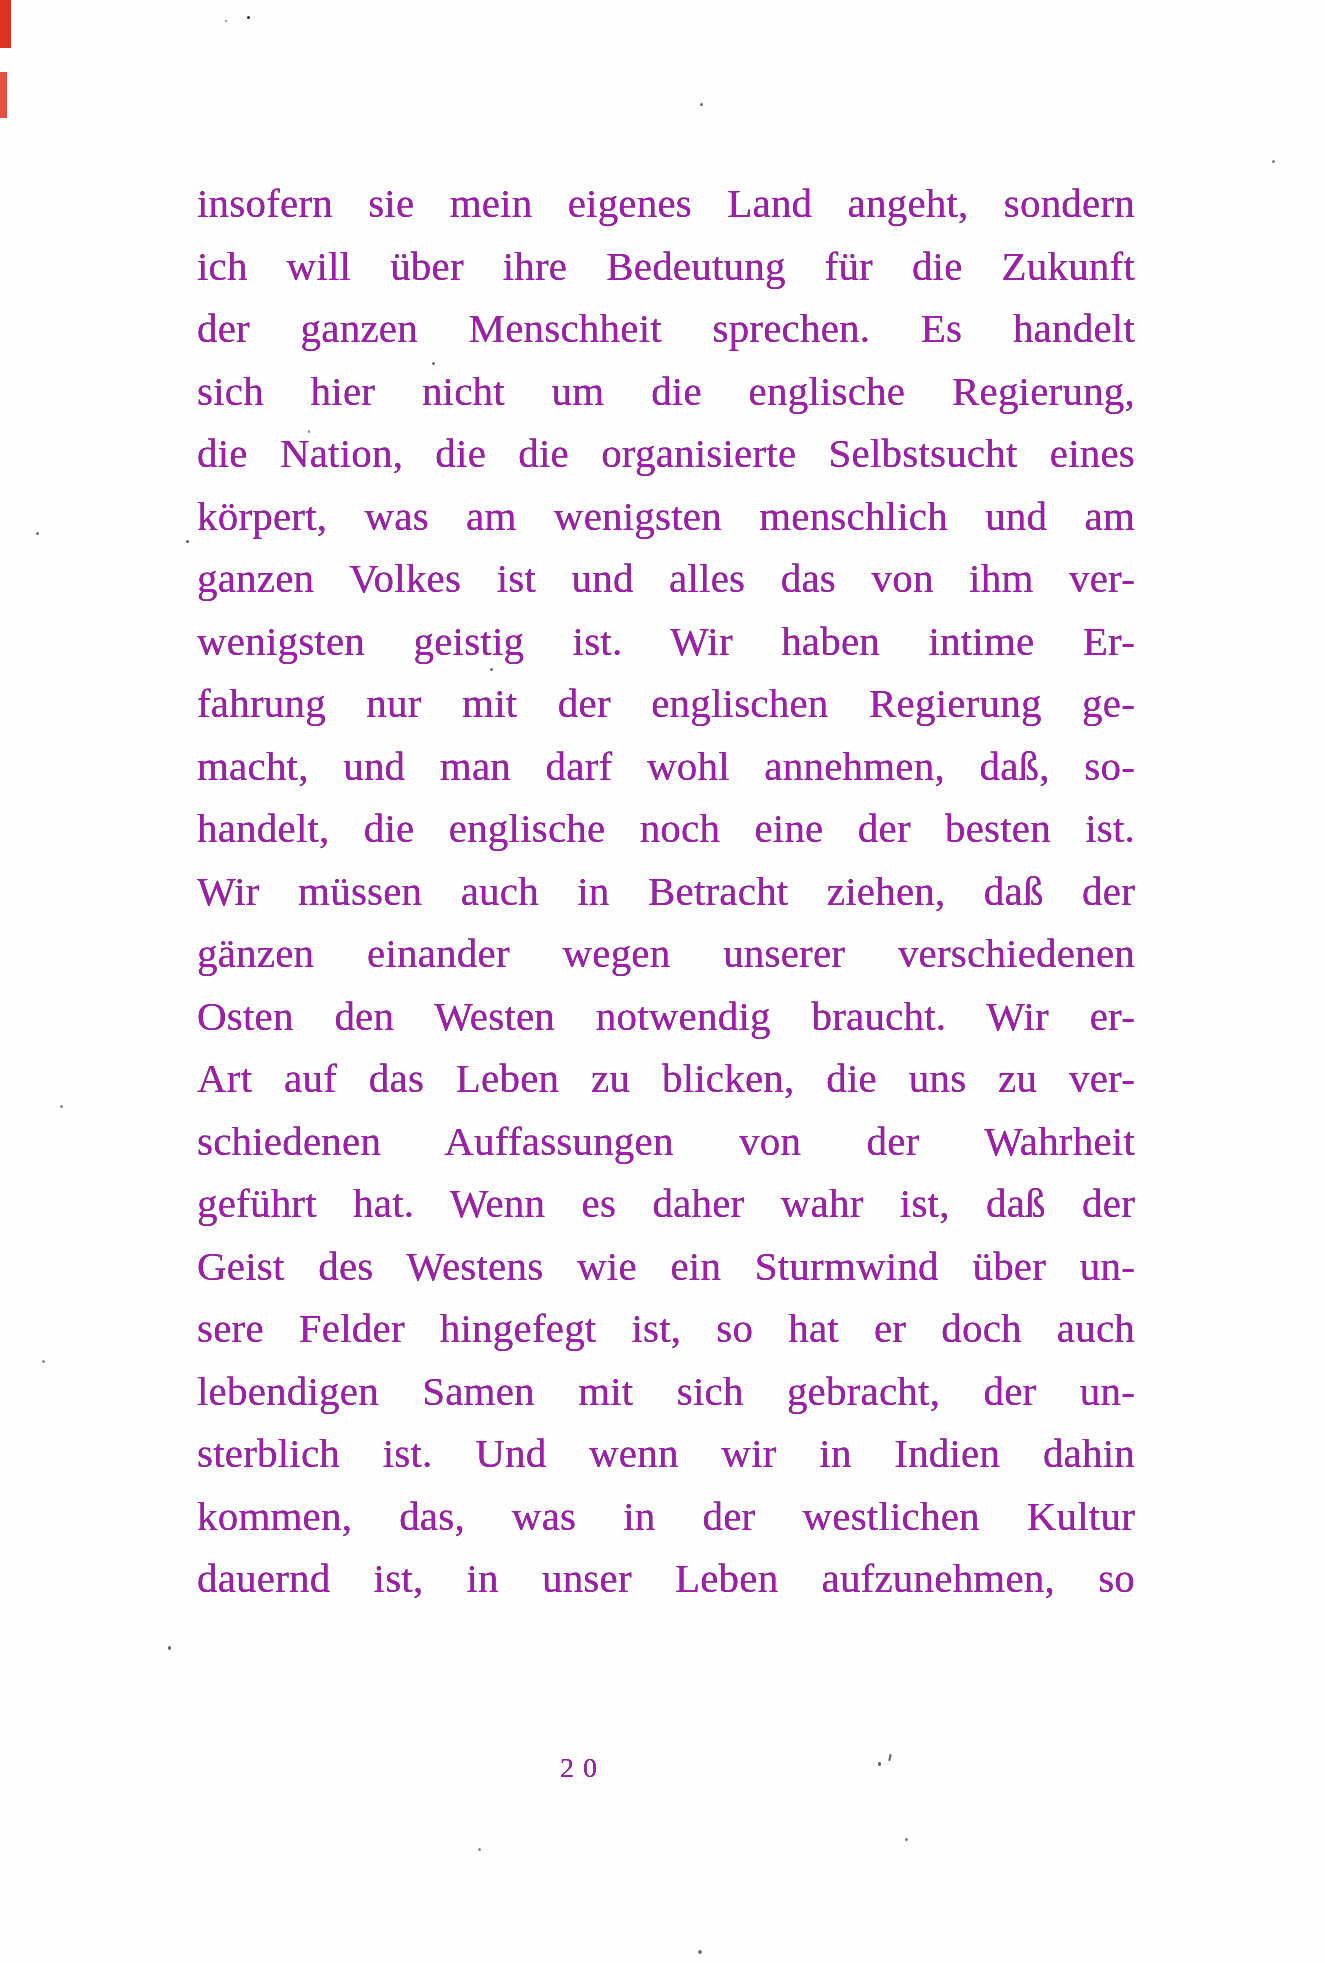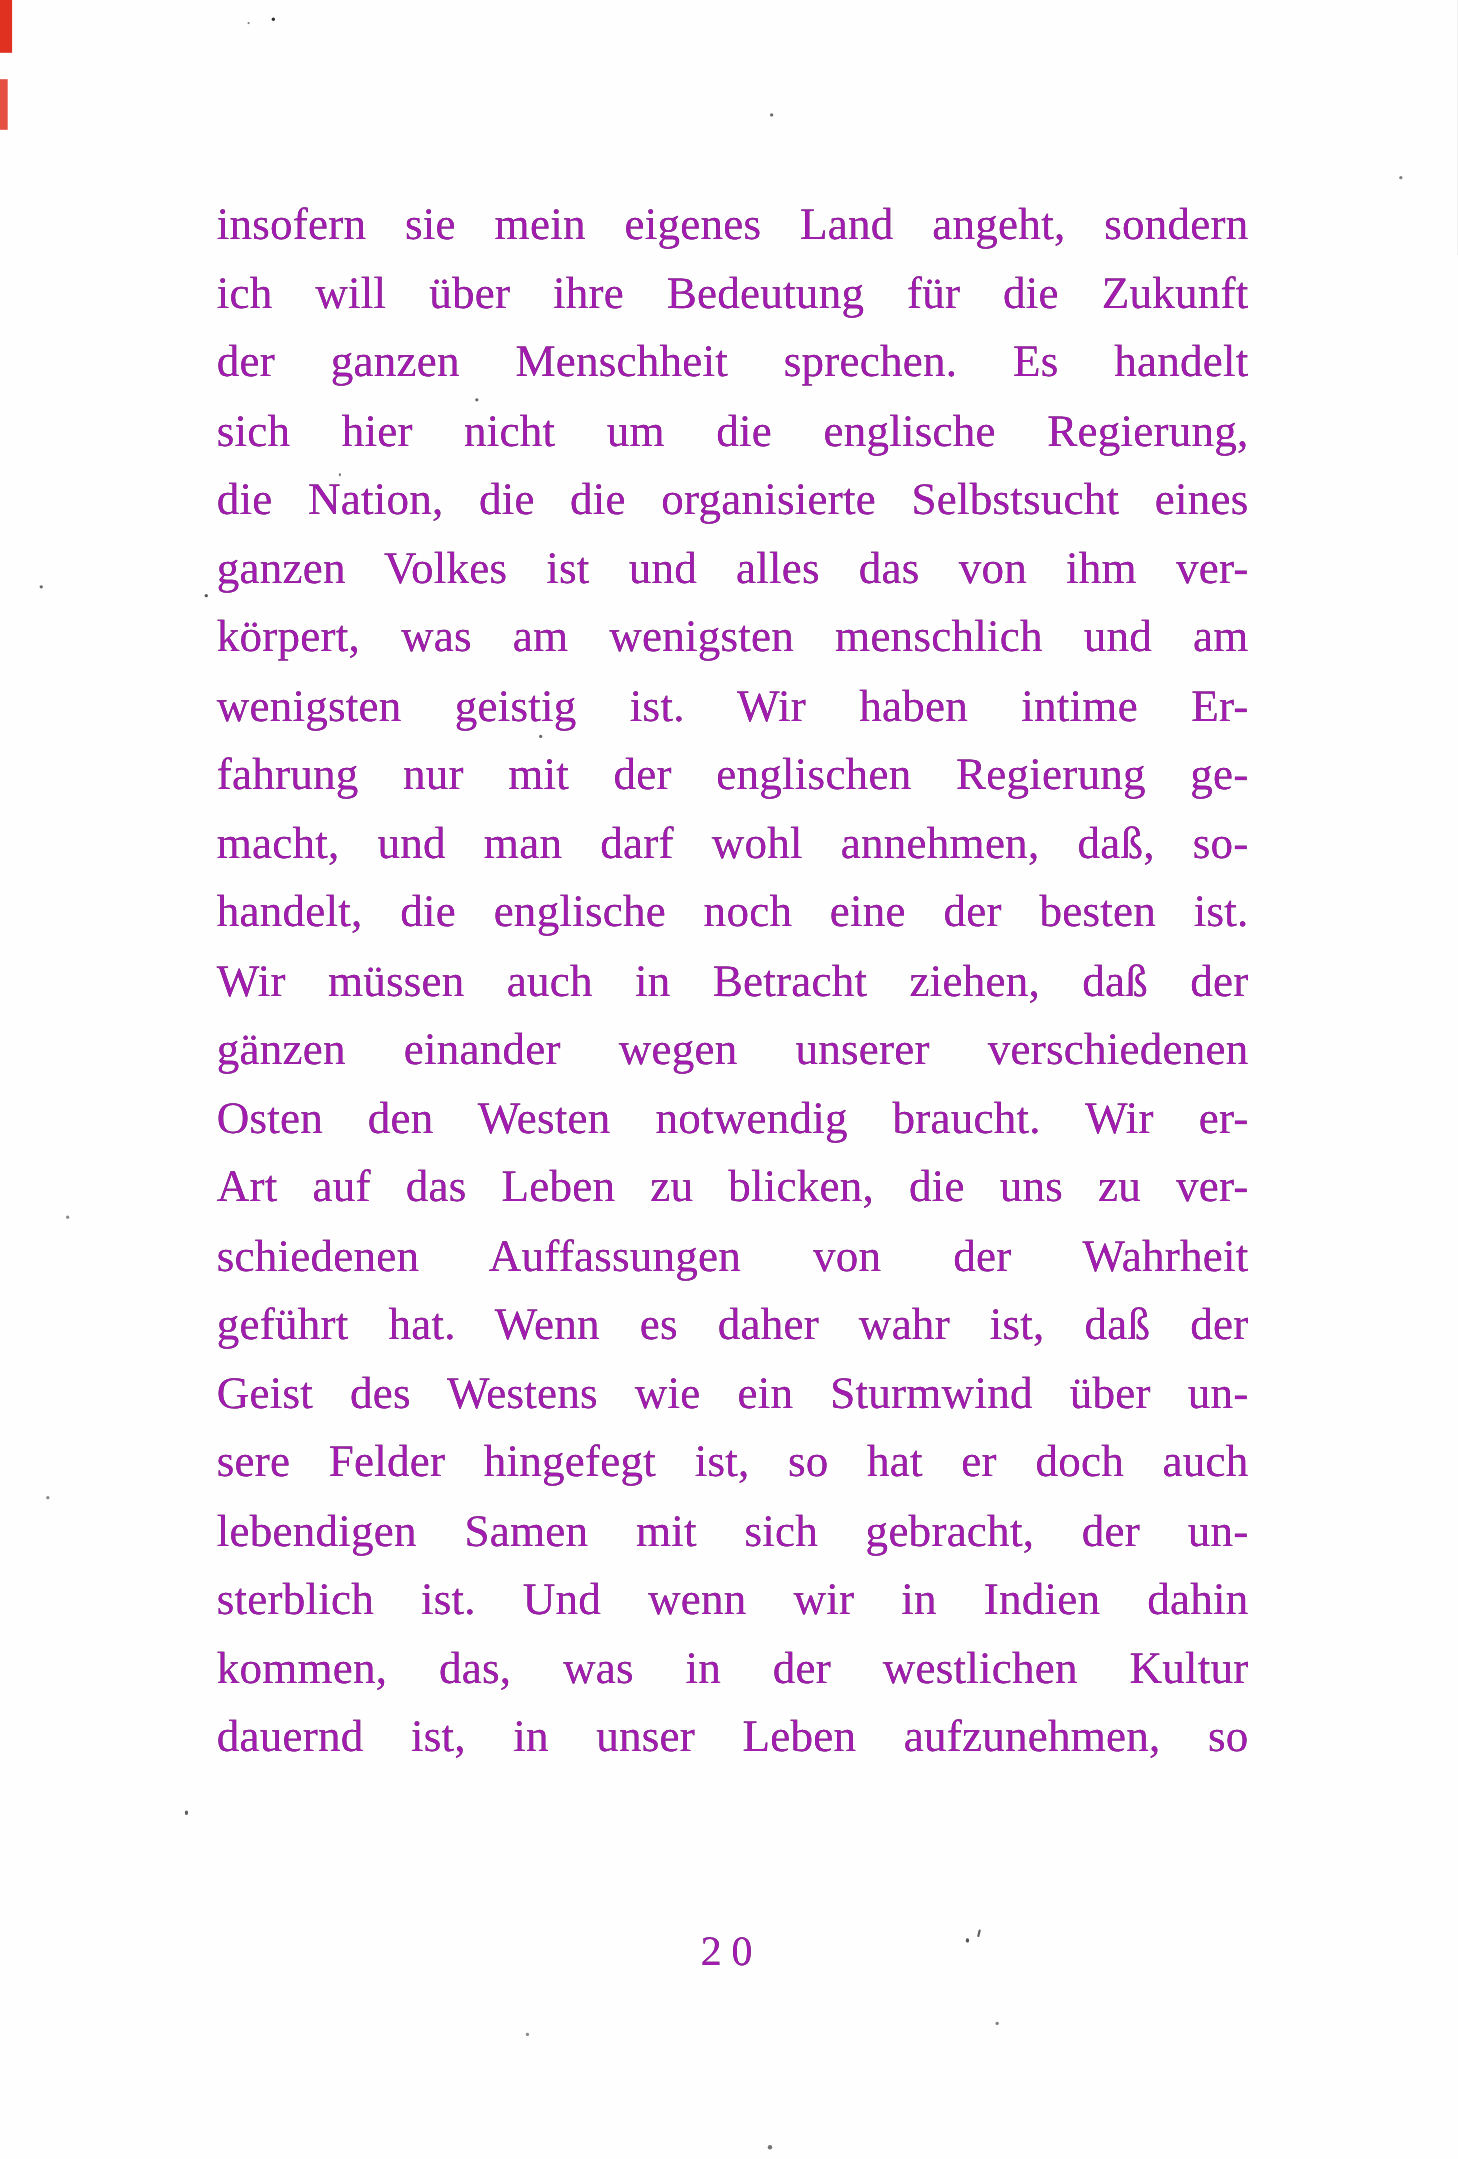--- a/index.html
+++ b/index.html
@@ -31,22 +31,22 @@
     text-align-last: justify;
     white-space: normal;
     letter-spacing: 0.2px;
     text-shadow: 0 0 0.6px rgba(10,10,10,0.85);
   }
   .page-number {
     position: absolute;
     left: 560px;
     top: 1752px;
     width: 210px;
-    text-align: center;
-    font-size: 38px;
+    text-align: left;
+    font-size: 28px;
     letter-spacing: 9px;
     text-shadow: 0 0 0.6px rgba(10,10,10,0.85);
   }
   
   .edge-artifact {
     position: absolute;
     background: #e03020;
   }
   .edge-artifact.a1 { left: 0; top: 0;  width: 11px; height: 48px; }
   .edge-artifact.a2 { left: 0; top: 72px; width: 7px; height: 46px; opacity: .85; }
@@ -63,22 +63,22 @@
 
   <div class="edge-artifact a1"></div>
   <div class="edge-artifact a2"></div>
 
   <div class="text-block">
     <div class="text-line">insofern sie mein eigenes Land angeht, sondern</div>
     <div class="text-line">ich will über ihre Bedeutung für die Zukunft</div>
     <div class="text-line">der ganzen Menschheit sprechen. Es handelt</div>
     <div class="text-line">sich hier nicht um die englische Regierung,</div>
     <div class="text-line">die Nation, die die organisierte Selbstsucht eines</div>
+    <div class="text-line">körpert, was am wenigsten menschlich und am</div>
     <div class="text-line">ganzen Volkes ist und alles das von ihm ver-</div>
-    <div class="text-line">körpert, was am wenigsten menschlich und am</div>
     <div class="text-line">wenigsten geistig ist. Wir haben intime Er-</div>
     <div class="text-line">fahrung nur mit der englischen Regierung ge-</div>
     <div class="text-line">macht, und man darf wohl annehmen, daß, so-</div>
     <div class="text-line">handelt, die englische noch eine der besten ist.</div>
     <div class="text-line">Wir müssen auch in Betracht ziehen, daß der</div>
     <div class="text-line">gänzen einander wegen unserer verschiedenen</div>
     <div class="text-line">Osten den Westen notwendig braucht. Wir er-</div>
     <div class="text-line">Art auf das Leben zu blicken, die uns zu ver-</div>
     <div class="text-line">schiedenen Auffassungen von der Wahrheit</div>
     <div class="text-line">geführt hat. Wenn es daher wahr ist, daß der</div>

